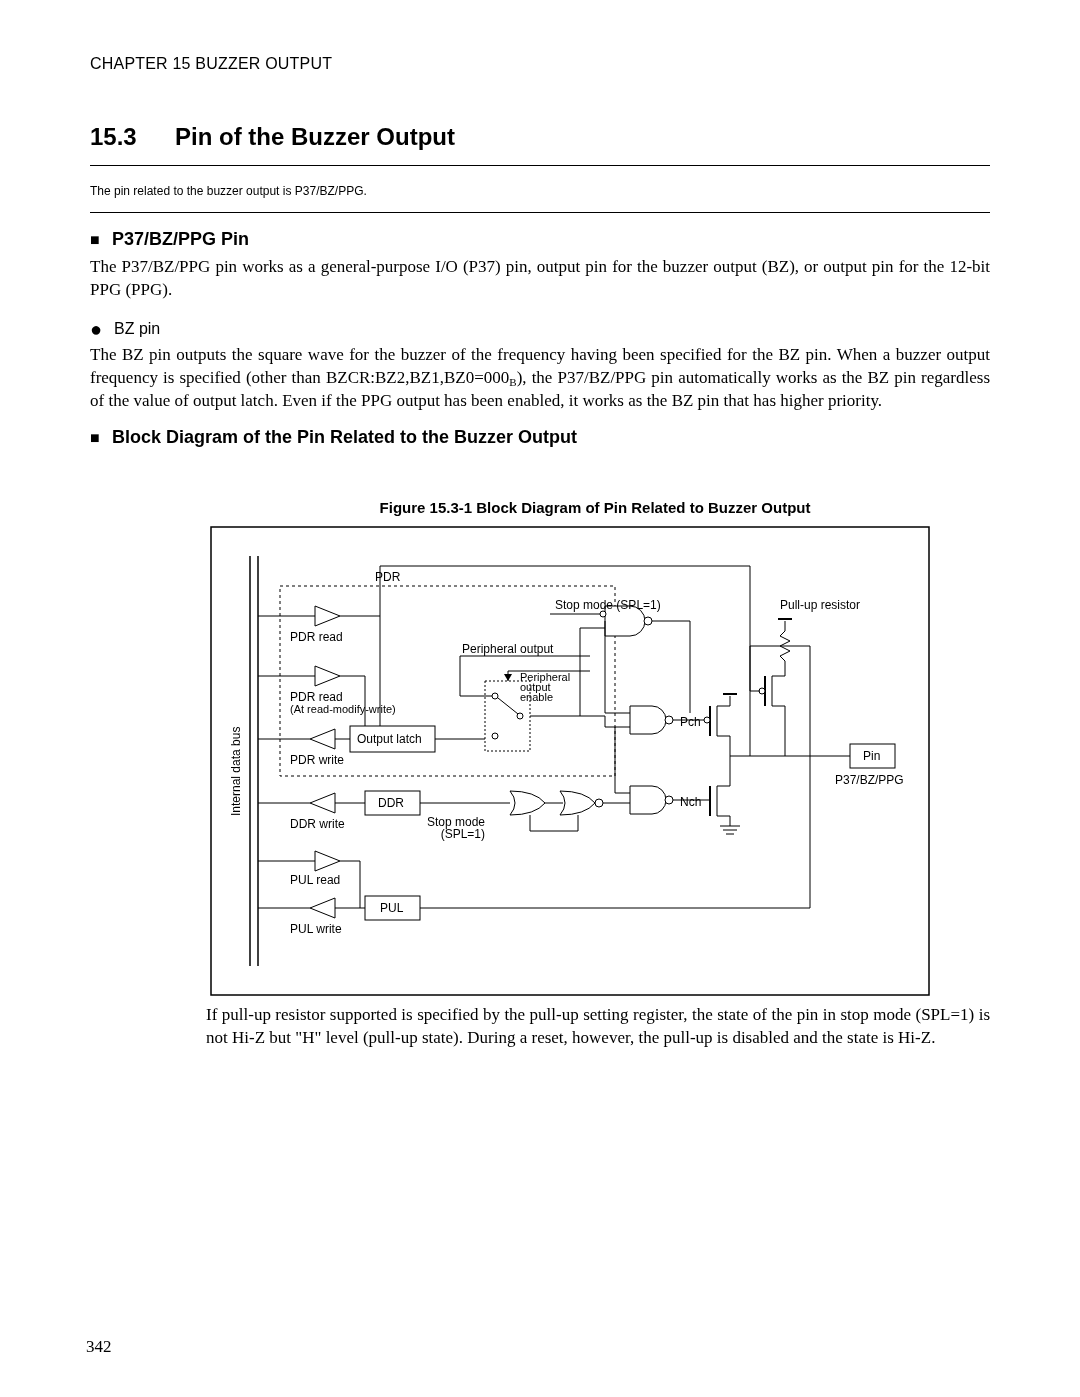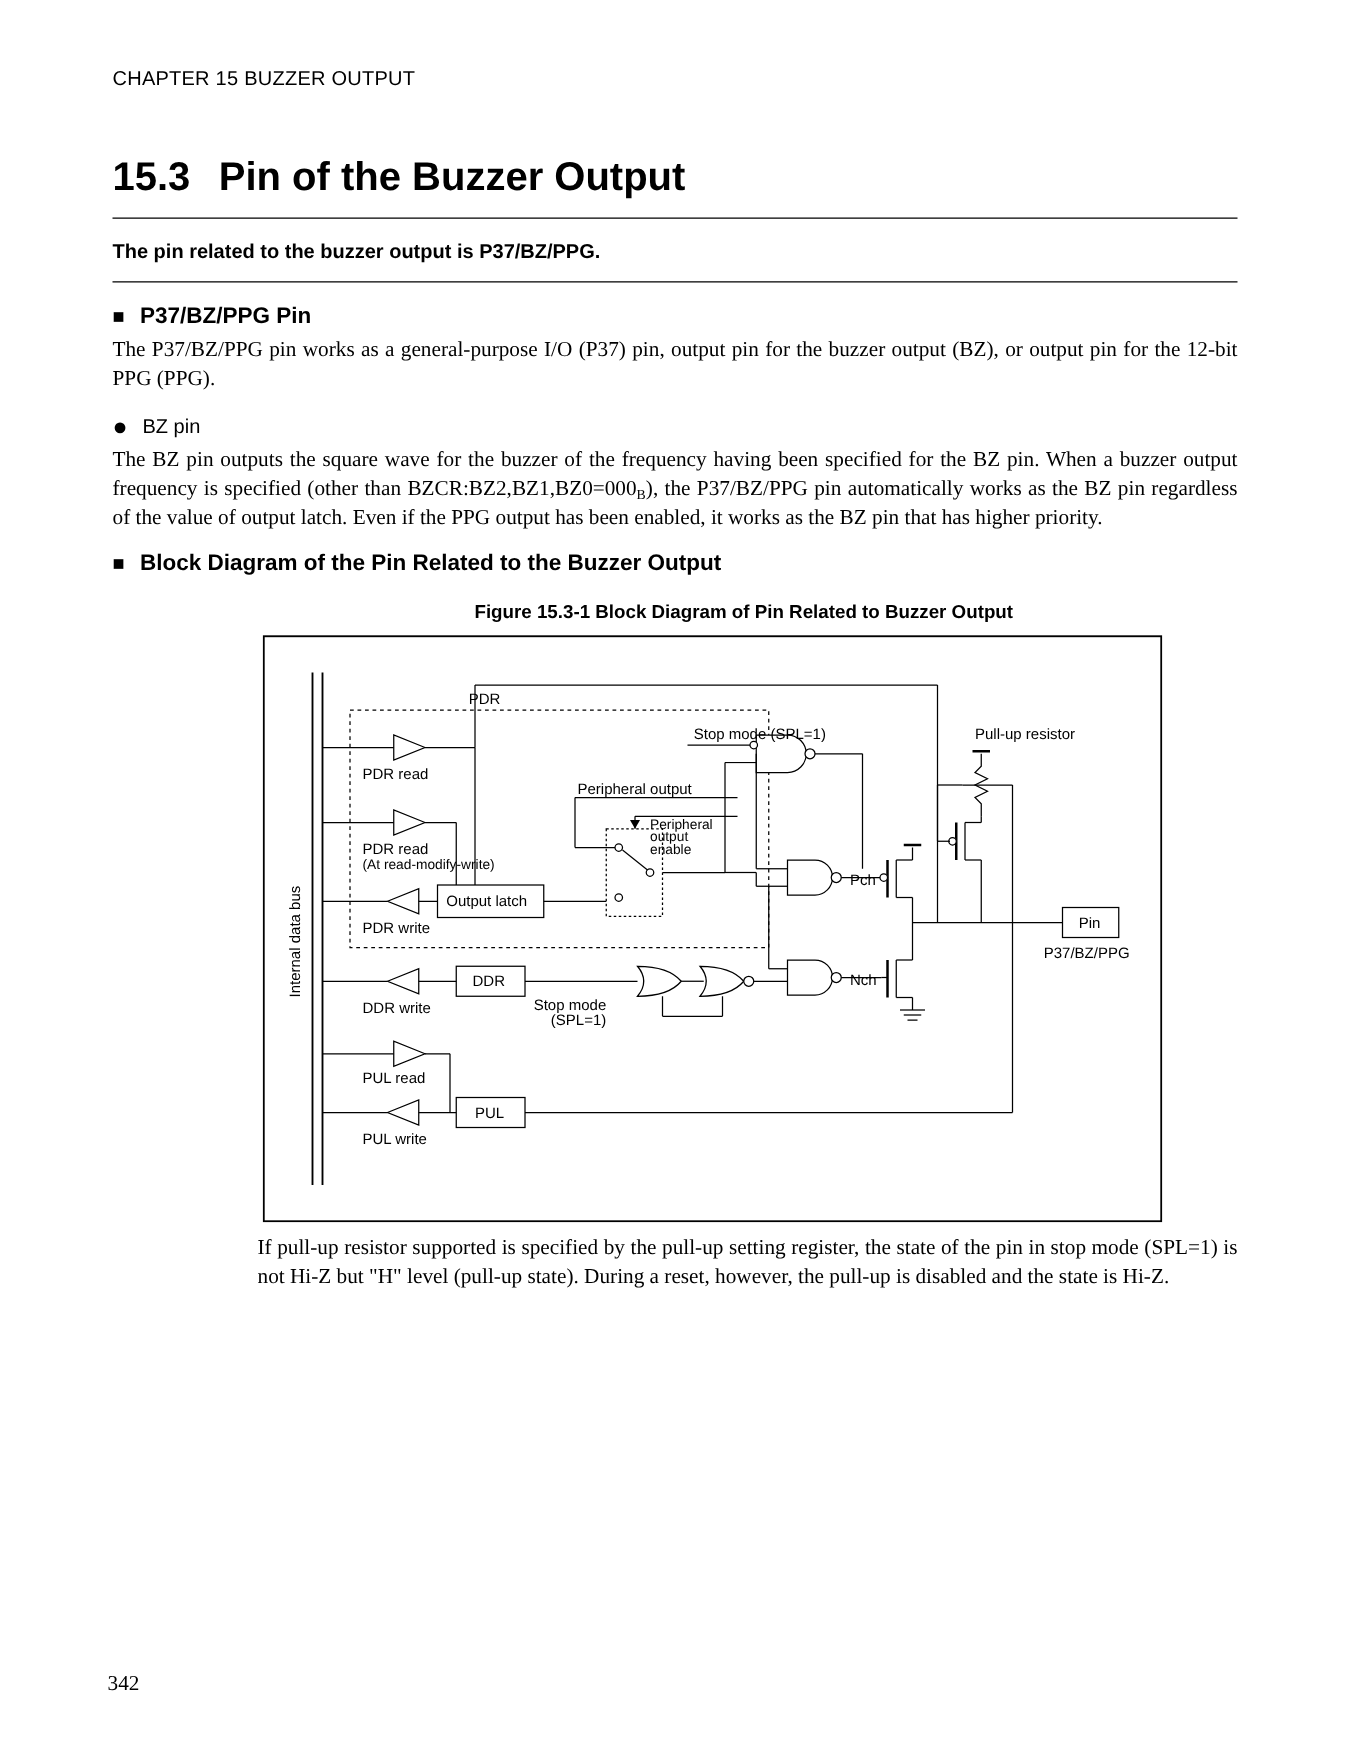--- a/index.html
+++ b/index.html
@@ -17,41 +17,41 @@
     padding: 55px 90px 0 90px;
   }
   .running-head {
     font-family: Arial, Helvetica, sans-serif;
     font-size: 16px;
     letter-spacing: 0.2px;
   }
   .h-title {
     font-family: Arial, Helvetica, sans-serif;
     font-weight: bold;
-    font-size: 32px;
+    font-size: 24px;
     margin-top: 50px;
   }
   .h-num {
     display: inline-block;
     width: 85px;
   }
   .hr-thin {
     border: none;
     border-top: 1px solid #000;
     margin: 14px 0 18px 0;
   }
   .hr-thin2 {
     border: none;
     border-top: 1px solid #000;
     margin: 14px 0 16px 0;
   }
   .lead {
     font-family: Arial, Helvetica, sans-serif;
-    font-weight: bold;
-    font-size: 16px;
+    font-weight: normal;
+    font-size: 12px;
   }
   .sect {
     font-family: Arial, Helvetica, sans-serif;
     font-weight: bold;
     font-size: 18px;
     margin-top: 8px;
   }
   .sect .sq {
     font-size: 16px;
     display: inline-block;
@@ -83,21 +83,21 @@
     font-size: 11px;
     vertical-align: baseline;
     position: relative;
     bottom: -3px;
   }
   .fig-caption {
     font-family: Arial, Helvetica, sans-serif;
     font-weight: bold;
     font-size: 15px;
     text-align: center;
-    margin-top: 20px;
+    margin-top: 51px;
     margin-left: 110px;
   }
   .fig-wrap {
     margin-top: 10px;
     margin-left: 120px;
   }
   svg text {
     font-family: Arial, Helvetica, sans-serif;
   }
   .note-head {

